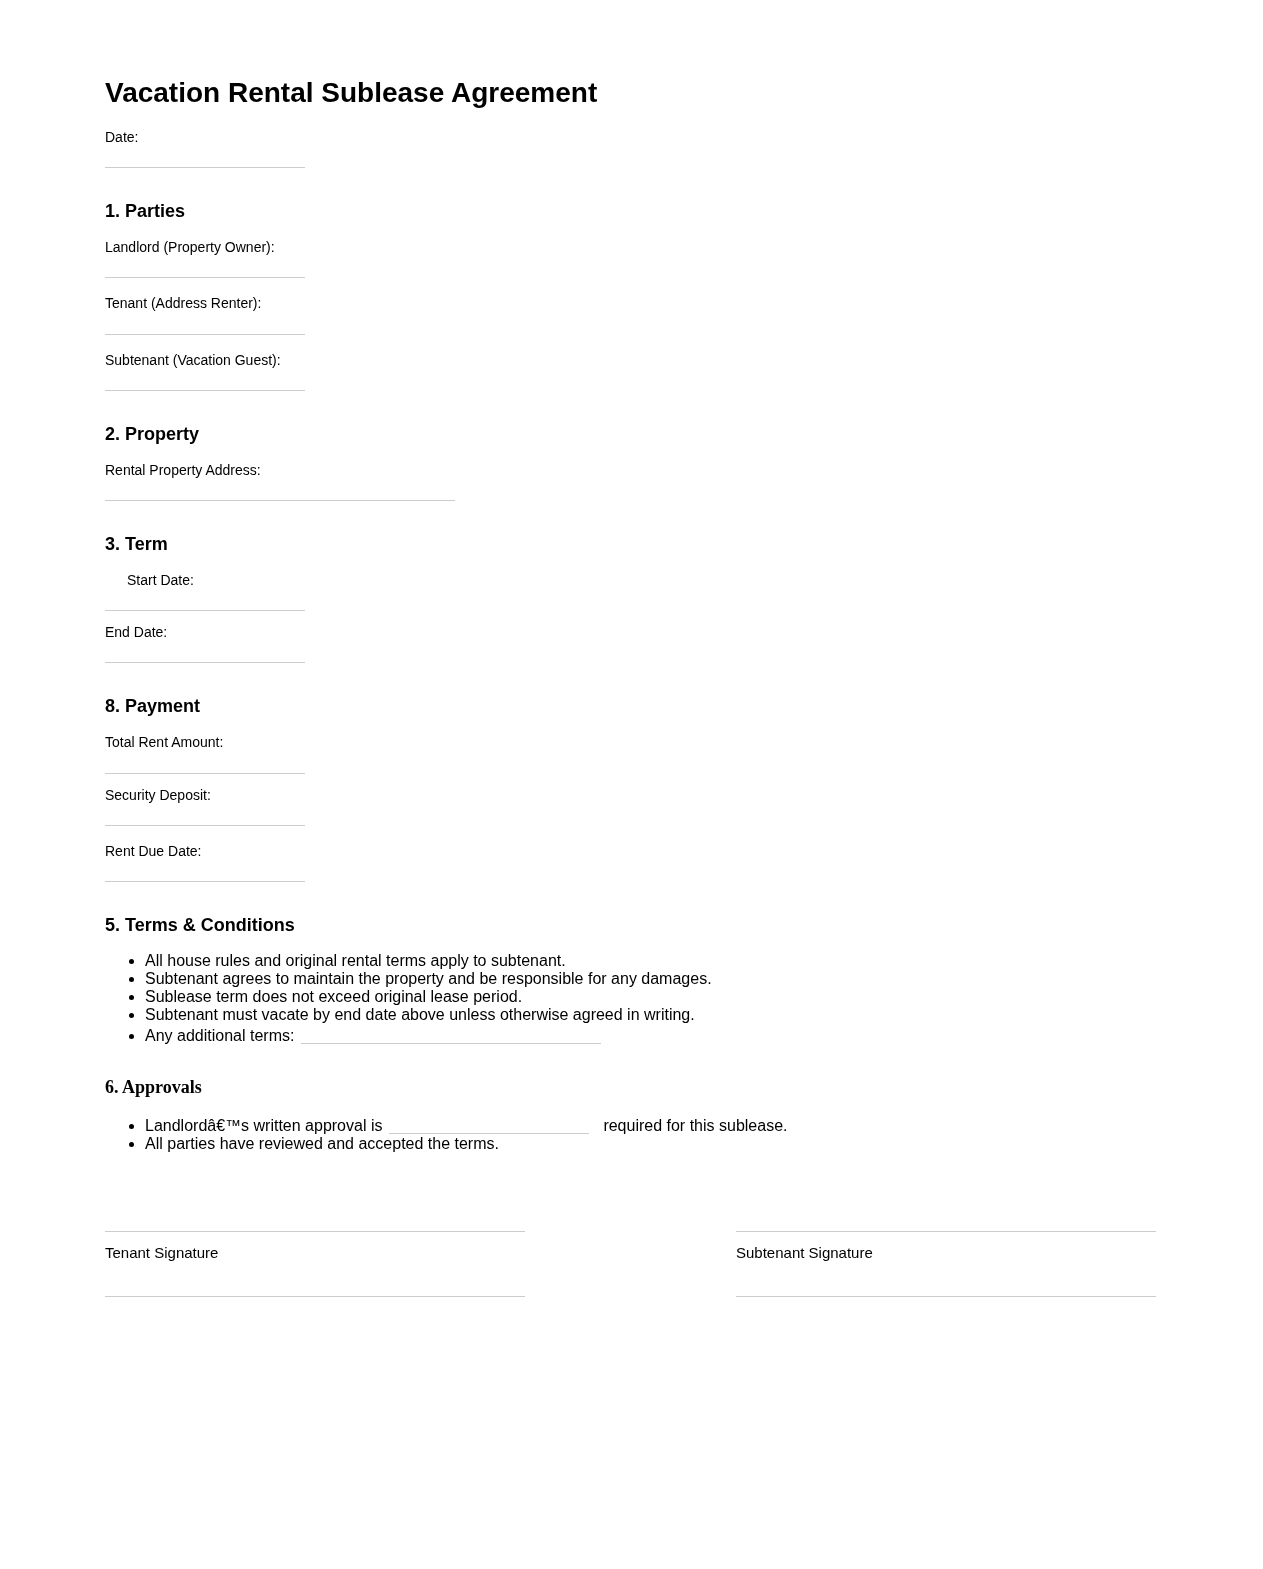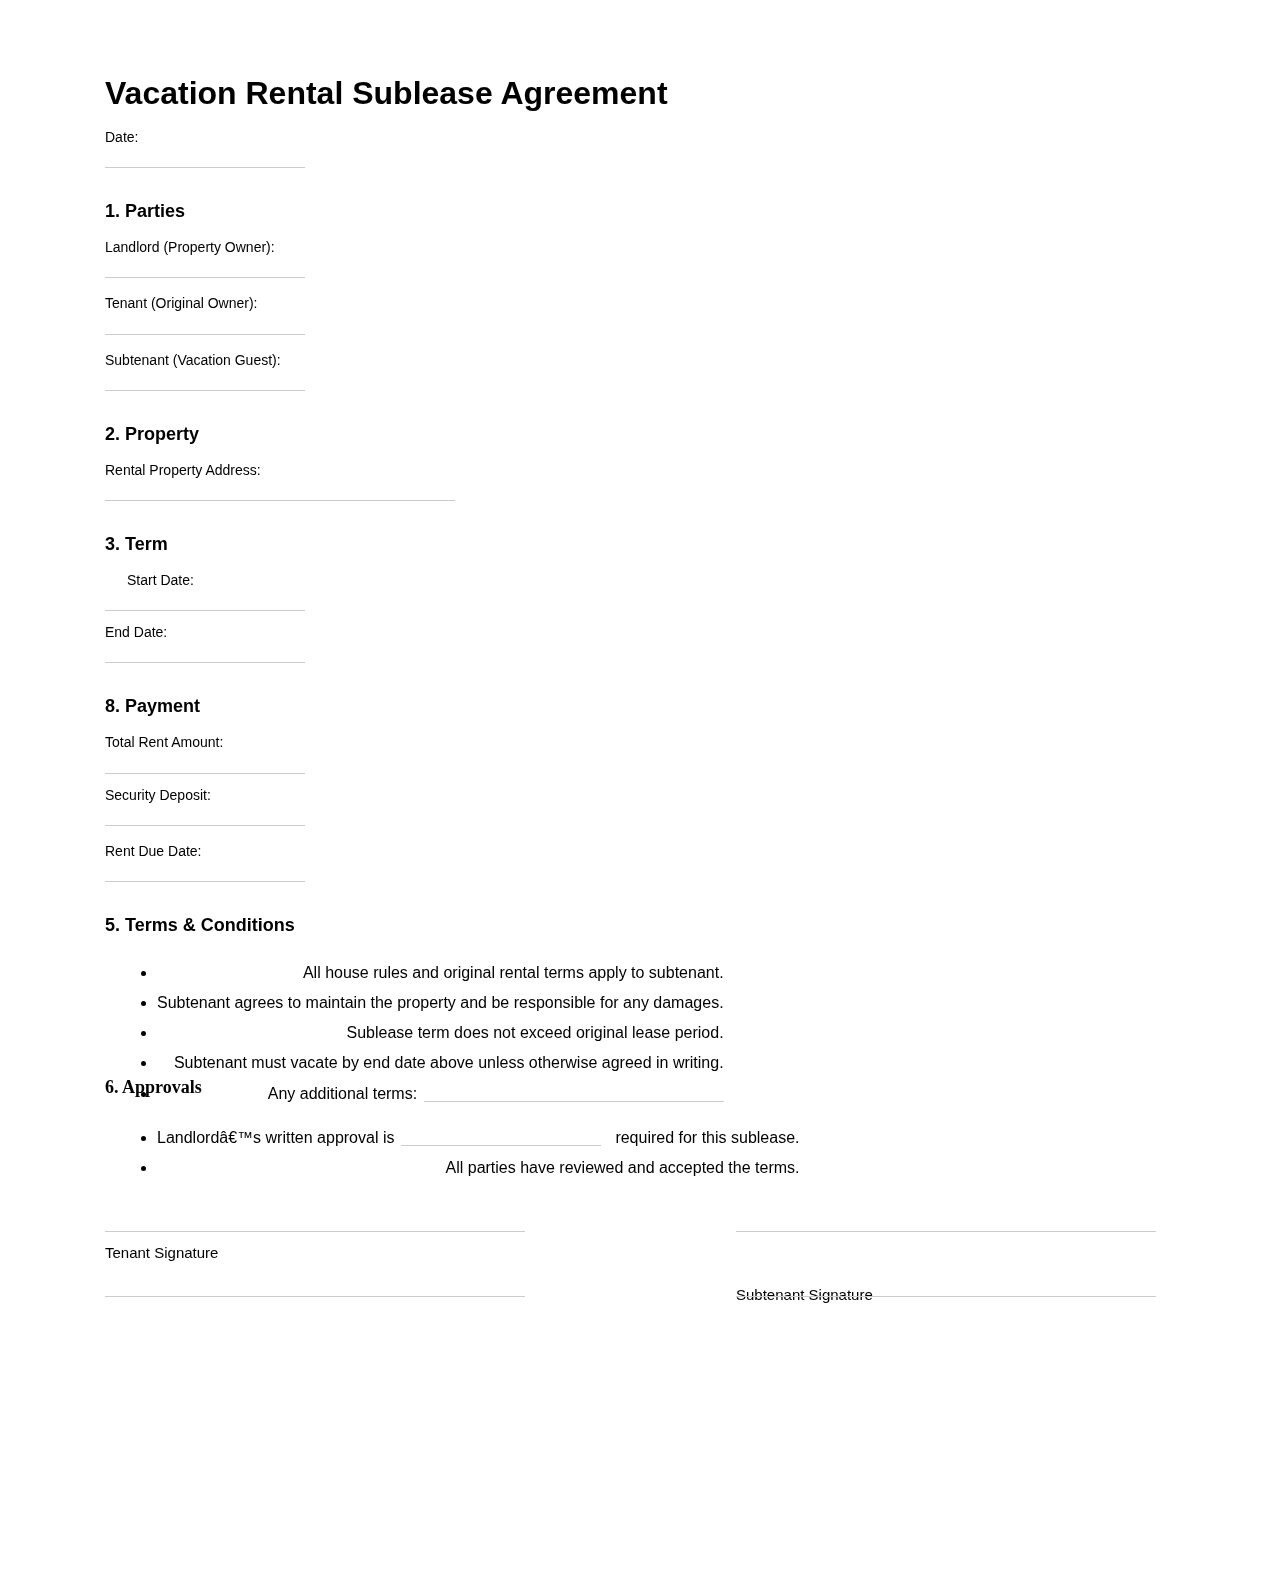--- a/index.html
+++ b/index.html
@@ -18,21 +18,21 @@
       position: absolute;
       left: 105px;
       top: 0;
       width: 1052px;
     }
     h1 {
       position: absolute;
       left: 0;
       top: 74px;
       margin: 0;
-      font-size: 32px;
+      font-size: 28px;
       font-weight: bold;
       line-height: 38px;
       white-space: nowrap;
     }
     h2 {
       position: absolute;
       left: 0;
       margin: 0;
       font-size: 18px;
       font-weight: bold;
@@ -59,21 +59,21 @@
     ul.terms {
       position: absolute;
       left: 0;
       margin: 0;
       padding: 0 0 0 40px;
       list-style: disc;
       font-size: 16px;
       line-height: 18px;
       white-space: nowrap;
     }
-    ul.terms li { margin: 12px; padding: 0; text-align: right; }
+    ul.terms li { margin: 0; padding: 0; }
     .inline-line {
       display: inline-block;
       vertical-align: baseline;
       border-bottom: 1.5px solid #cccccc;
       height: 14px;
       position: relative;
       top: 3px;
       cursor: text;
     }
 
@@ -102,21 +102,21 @@
 <div class="page">
 
   <h1>Vacation Rental Sublease Agreement</h1>
 
   <div class="label" style="top:128px;">Date:</div>
   <div class="fill-line w200" style="top:167px;"></div>
 
   <h2 style="top:199px;">1. Parties</h2>
   <div class="label" style="top:238px;">Landlord (Property Owner):</div>
   <div class="fill-line w200" style="top:277px;"></div>
-  <div class="label" style="top:294px;">Tenant (Original Owner):</div>
+  <div class="label" style="top:294px;">Tenant (Address Renter):</div>
   <div class="fill-line w200" style="top:334px;"></div>
   <div class="label" style="top:351px;">Subtenant (Vacation Guest):</div>
   <div class="fill-line w200" style="top:390px;"></div>
 
   <h2 style="top:422px;">2. Property</h2>
   <div class="label" style="top:461px;">Rental Property Address:</div>
   <div class="fill-line w350" style="top:500px;"></div>
 
   <h2 style="top:532px;">3. Term</h2>
   <div class="label" style="top:571px;margin-left:22px;">Start Date:</div>
@@ -155,17 +155,17 @@
   </ul>
 
   <div class="sig-block" style="left:0; top:1231px;">
     <div class="sig-line" style="top:0;"></div>
     <div class="sig-label" style="top:13px;">Tenant Signature</div>
     <div class="sig-line" style="top:65px; cursor:text;"></div>
   </div>
 
   <div class="sig-block" style="left:631px; top:1231px;">
     <div class="sig-line" style="top:0;"></div>
-    <div class="sig-label" style="top:13px;margin-top:42px;">Subtenant Signature</div>
+    <div class="sig-label" style="top:13px;">Subtenant Signature</div>
     <div class="sig-line" style="top:65px; cursor:text;"></div>
   </div>
 
 </div>
 
 </body></html>

